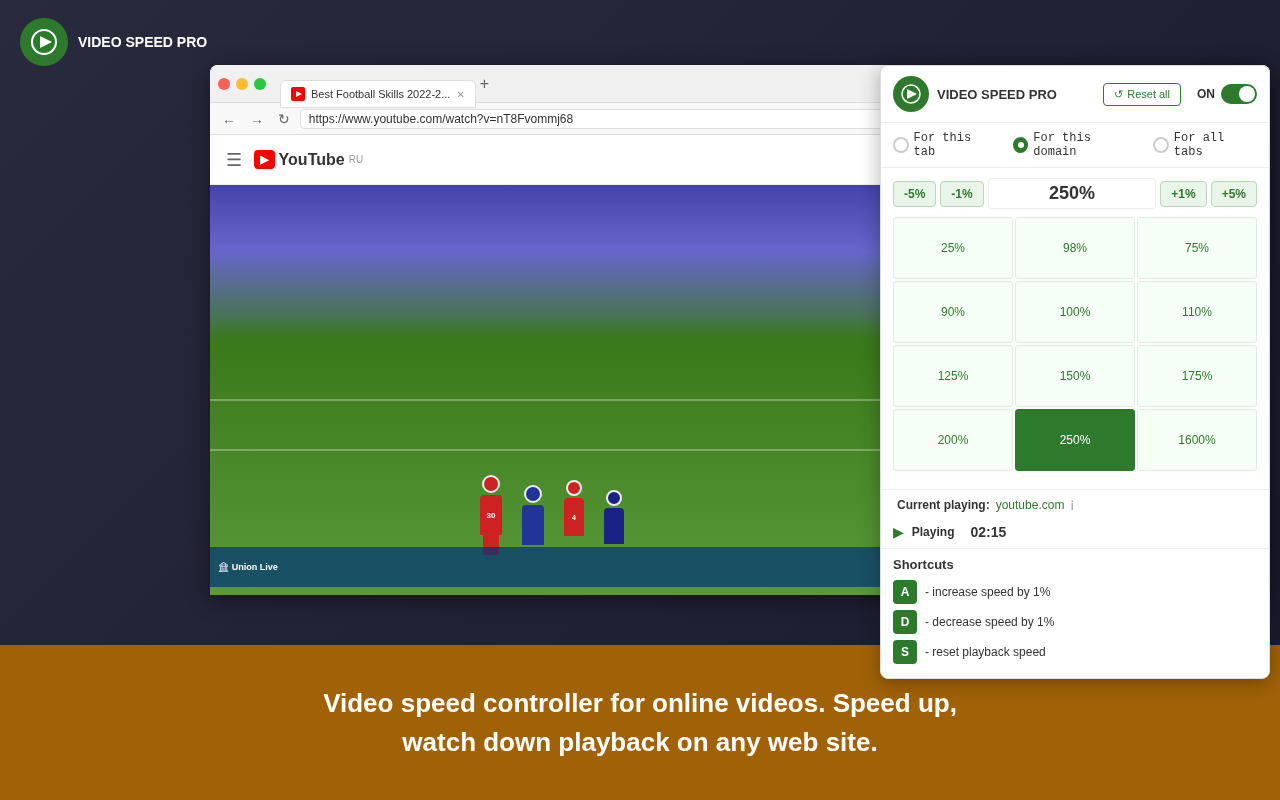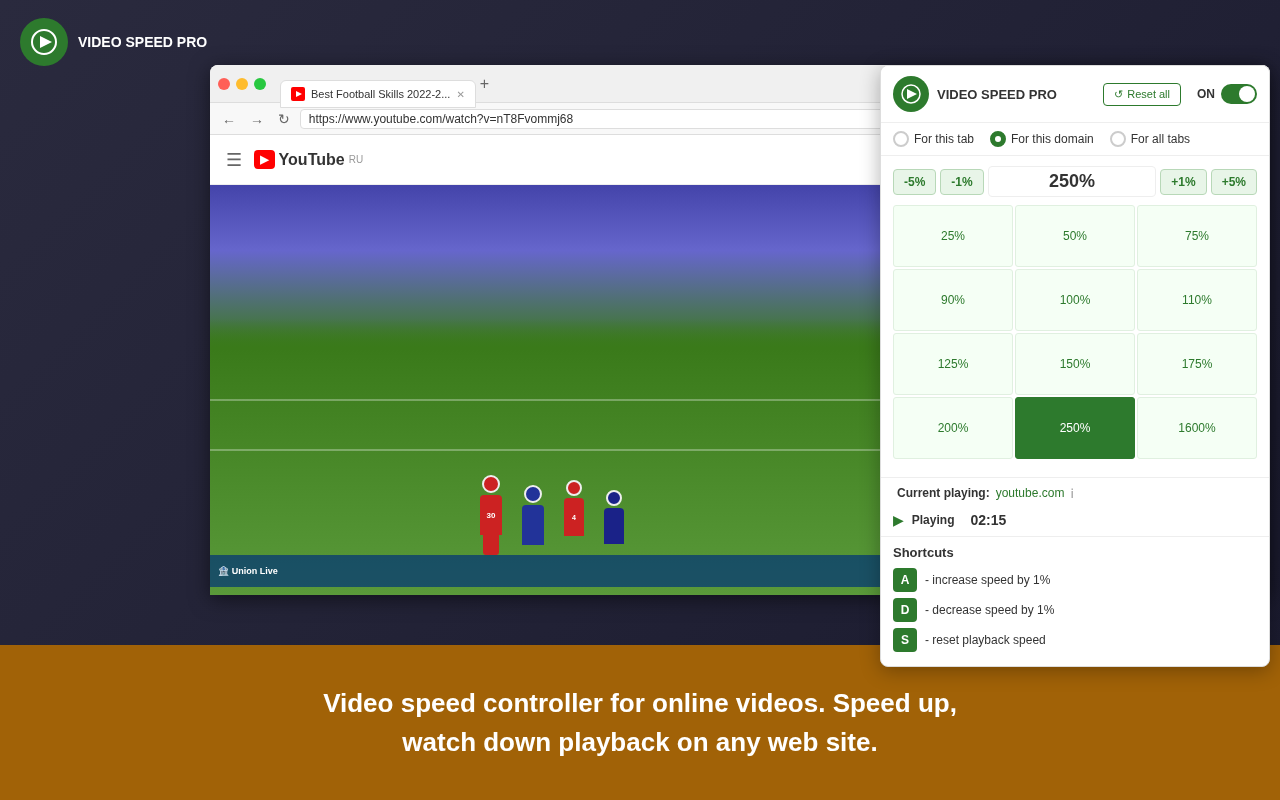--- a/index.html
+++ b/index.html
@@ -274,20 +274,21 @@
       position: absolute;
       top: 2px; right: 2px;
     }
 
     
     .popup-tabs {
       display: flex; align-items: center;
       padding: 8px 12px;
       gap: 16px;
       border-bottom: 1px solid #eee;
+      font-family: Liberation Mono, monospace;
     }
     .radio-option {
       display: flex; align-items: center; gap: 5px;
       cursor: pointer;
     }
     .radio-circle {
       width: 16px; height: 16px;
       border-radius: 50%;
       border: 2px solid #ccc;
       background: white;
@@ -509,21 +510,21 @@
               <div style="width:16px;height:16px;background:#cc2222;border-radius:50%;border:2px solid #eee;"></div>
               <div style="width:20px;height:38px;background:#cc2222;border-radius:4px 4px 0 0;margin-top:2px;display:flex;align-items:center;justify-content:center;color:white;font-size:7px;font-weight:bold;">4</div>
             </div>
 
             <div style="display:flex;flex-direction:column;align-items:center;margin-top:15px;">
               <div style="width:16px;height:16px;background:#1a2288;border-radius:50%;border:2px solid #eee;"></div>
               <div style="width:20px;height:36px;background:#1a2288;border-radius:4px 4px 0 0;margin-top:2px;"></div>
             </div>
           </div>
 
-          <div style="position:absolute;bottom:8px;left:0;right:0;height:32px;background:rgba(0,50,120,0.7);display:flex;align-items:center;padding:0 8px;">
+          <div style="position:absolute;bottom:8px;left:0;right:0;height:40px;background:rgba(0,50,120,0.7);display:flex;align-items:center;padding:0 8px;">
             <span style="color:white;font-size:9px;font-weight:bold;">🏦 Union Live</span>
           </div>
         </div>
       </div>
     </div>
     <div class="video-sidebar">
       <div class="sidebar-thumb" style="background:linear-gradient(135deg,#1a1a33,#4444aa);">
         <div class="sidebar-thumb-overlay">14 мл</div>
       </div>
       <div class="sidebar-text">Jr. • Cri...</div>
@@ -584,21 +585,21 @@
     <div class="speed-row">
       <button class="speed-btn">-5%</button>
       <button class="speed-btn">-1%</button>
       <div class="speed-display">250%</div>
       <button class="speed-btn">+1%</button>
       <button class="speed-btn">+5%</button>
     </div>
 
     <div class="speed-grid">
       <div class="speed-preset">25%</div>
-      <div class="speed-preset">50%</div>
+      <div class="speed-preset">98%</div>
       <div class="speed-preset">75%</div>
       <div class="speed-preset">90%</div>
       <div class="speed-preset">100%</div>
       <div class="speed-preset">110%</div>
       <div class="speed-preset">125%</div>
       <div class="speed-preset">150%</div>
       <div class="speed-preset">175%</div>
       <div class="speed-preset">200%</div>
       <div class="speed-preset active">250%</div>
       <div class="speed-preset">1600%</div>

